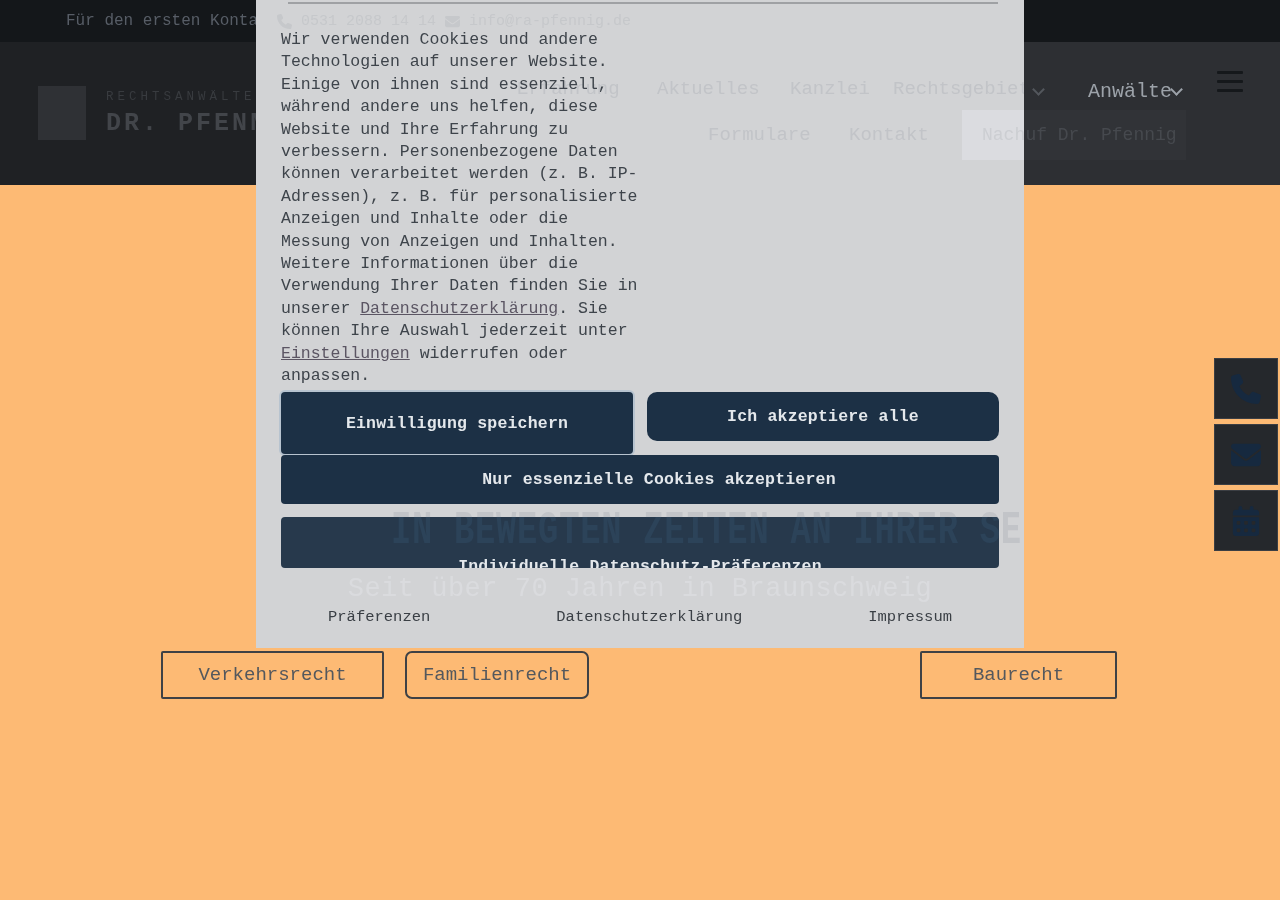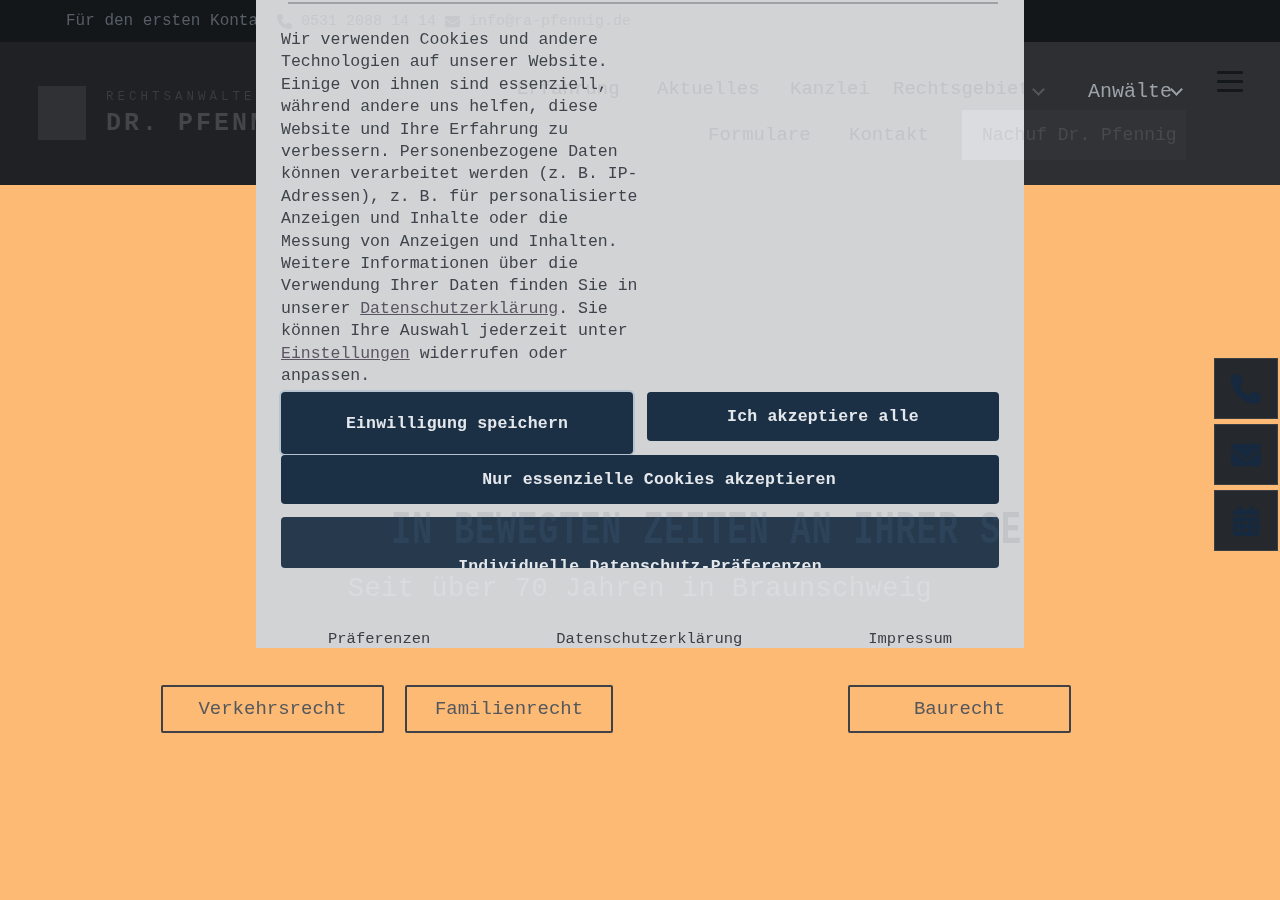--- a/index.html
+++ b/index.html
@@ -29,22 +29,22 @@
   .hamburger{position:absolute;left:1217px;top:29px;display:flex;flex-direction:column;gap:6px;cursor:pointer;}
   .hamburger i{display:block;width:26px;height:3px;background:#15181b;border-radius:1px;}
 
   .side-btn{position:absolute;left:1214px;width:64px;height:61px;background:#25282c;border:1px solid #3b3e43;
             box-sizing:border-box;display:flex;align-items:center;justify-content:center;color:#16293f;cursor:pointer;}
   .side-btn svg{width:30px;height:30px;fill:currentColor;}
   .sb1{top:358px;} .sb2{top:424px;} .sb3{top:490px;}
 
   .pa-btn{position:absolute;top:651px;height:48px;box-sizing:border-box;border:2px solid #3e4145;border-radius:2px;
           color:#54585d;font-size:19px;background:transparent;display:flex;align-items:center;justify-content:center;
-          cursor:pointer;font-family:inherit;margin-top:34px;}
-  .pa1{left:161px;width:223px;} .pa2{left:405px;width:208px;} .pa3{left:651px;width:223px;} .pa4{left:848px;width:223px;}
+          cursor:pointer;font-family:inherit;}
+  .pa1{left:161px;width:223px;} .pa2{left:405px;width:184px;border-radius:7px;} .pa3{left:651px;width:223px;} .pa4{left:920px;width:197px;}
 
   
   .modal{position:absolute;left:256px;top:0;width:768px;height:648px;background:#d2d3d5;overflow:hidden;z-index:10;}
   .m-topline{position:absolute;left:32px;top:2px;width:710px;height:2px;background:#9fa1a4;}
 
   .m-contact{position:absolute;left:21px;top:10px;height:22px;display:flex;align-items:center;gap:9px;
              color:#c6c8cb;font-size:15px;white-space:nowrap;}
   .m-contact svg{width:15px;height:15px;fill:currentColor;}
 
   .g-nav{position:absolute;font-size:19px;color:#c2c4c8;white-space:nowrap;}
@@ -55,33 +55,33 @@
   .g-nachruf span{position:absolute;left:20px;top:0;line-height:50px;font-size:18px;color:#ccced2;white-space:nowrap;}
 
   .m-text{position:absolute;left:25px;top:29px;width:366px;font-size:16.5px;line-height:22.4px;color:#3e444b;}
   .m-text p{margin:0;}
   .m-text a{color:#5b5563;text-decoration:underline;cursor:pointer;}
 
   .btn{position:absolute;background:#1c3045;color:#e4e8ec;font-size:16.5px;font-weight:700;
        display:flex;align-items:center;justify-content:center;border-radius:4px;border:none;cursor:pointer;
        font-family:inherit;letter-spacing:0.2px;}
   .b1{left:25px;top:392px;width:352px;height:62px;box-shadow:0 0 0 2px #b7c3cf;}
-  .b2{left:391px;top:392px;width:352px;height:49px;}
+  .b2{left:391px;top:392px;width:352px;height:49px;border-radius:10px;}
   .b3{left:25px;top:455px;width:718px;height:49px;padding-left:44px;}
   .b4{left:25px;top:517px;width:718px;height:51px;background:rgba(26,45,66,0.93);overflow:hidden;z-index:2;}
 
   .ghost-heading{position:absolute;left:0;top:505px;width:768px;text-align:center;z-index:1;color:#c2c4c8;}
   .ghost-h-span{display:inline-block;font-size:47px;line-height:1.1;font-weight:700;letter-spacing:1px;
                 transform:scaleX(0.72);transform-origin:center;white-space:nowrap;}
   .ghost-inner{position:absolute;left:-25px;top:-12px;width:768px;text-align:center;color:#2c4359;pointer-events:none;}
 
   .ghost-subtitle{position:absolute;left:0;top:574px;width:768px;text-align:center;font-size:27px;
                   color:#dadbde;letter-spacing:0.5px;white-space:nowrap;}
 
-  .m-footer{position:absolute;left:0;top:608px;width:768px;height:40px;display:flex;align-items:flex-end;
+  .m-footer{position:absolute;left:0;top:608px;width:768px;height:40px;display:flex;align-items:flex-start;
             justify-content:space-between;padding:0 72px;box-sizing:border-box;}
   .m-footer a{font-size:15.5px;color:#3a3f45;cursor:pointer;text-decoration:none;}
 </style>
 </head>
 <body>
 
 <div id="stage">
 
   <div class="topbar">
     <span class="topbar-intro">Für den ersten Kontakt:</span>

